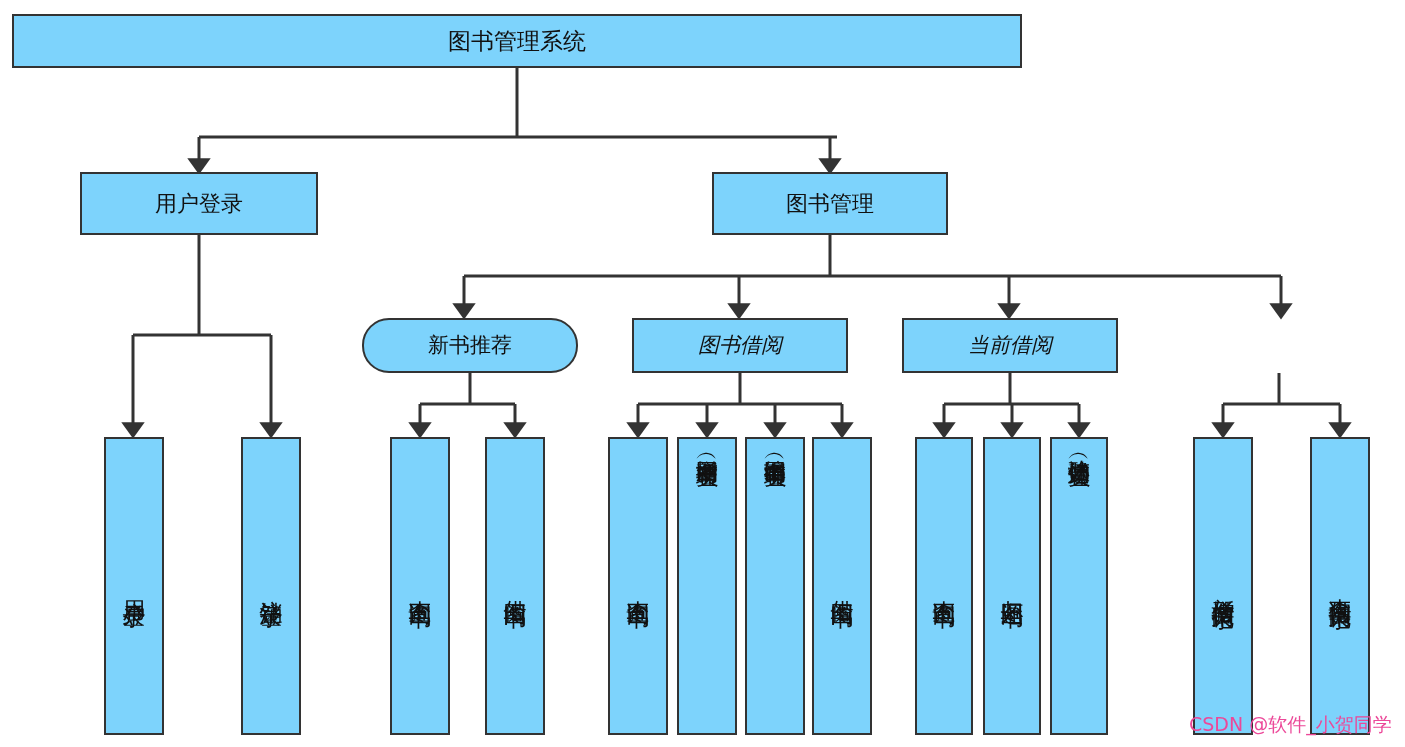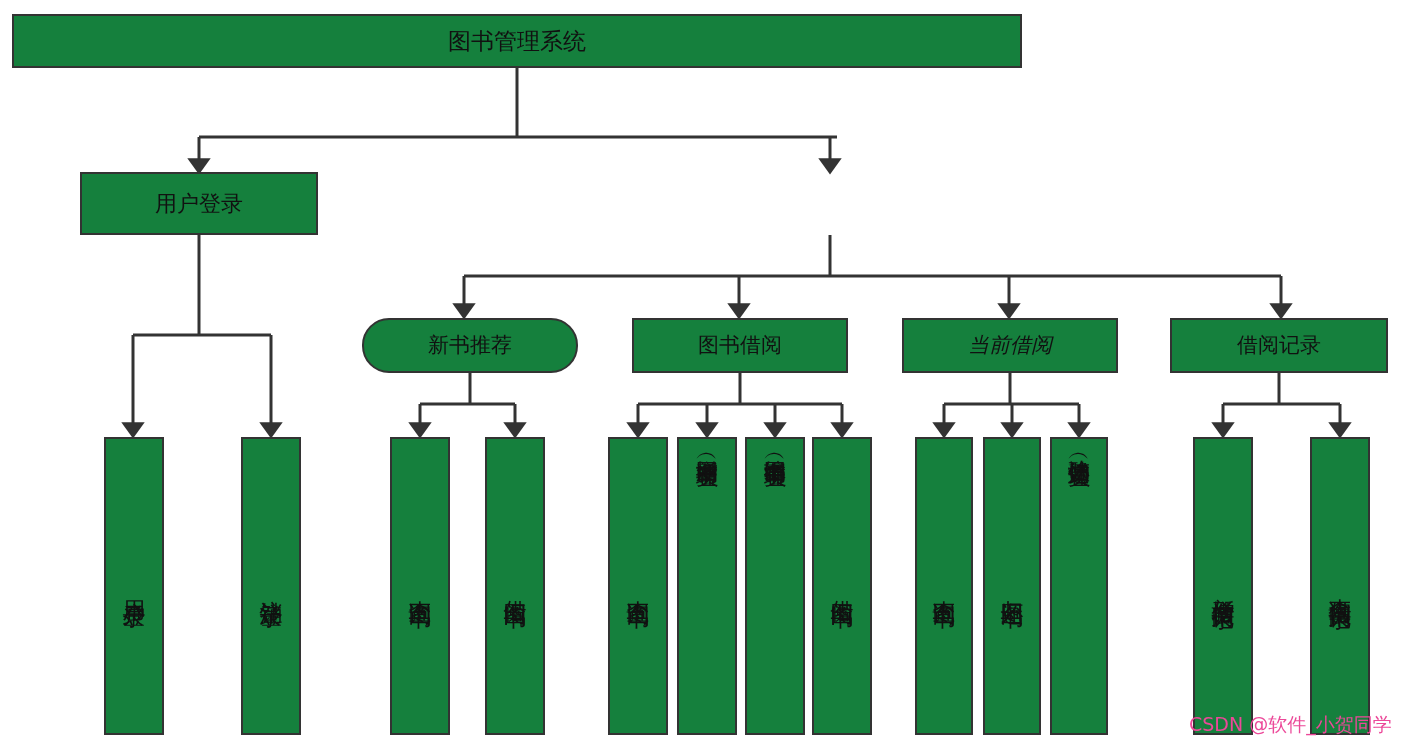--- a/index.html
+++ b/index.html
@@ -22,21 +22,21 @@
     position: absolute;
     left: 0;
     top: 0;
     width: 1405px;
     height: 747px;
     pointer-events: none;
   }
   .node {
     position: absolute;
     box-sizing: border-box;
-    background: #15803d;
+    background: #7dd3fc;
     border: 2px solid #333333;
     display: flex;
     align-items: center;
     justify-content: center;
     color: #111111;
     line-height: 1.08;
   }
   .node.root {
     font-size: 23px;
   }
@@ -131,33 +131,33 @@
     </g>
   </svg>
 
   <div class="node root" style="left:12px; top:14px; width:1010px; height:54px;">
     <span class="node-label">图书管理系统</span>
   </div>
 
   <div class="node level2" style="left:80px; top:172px; width:238px; height:63px;">
     <span class="node-label">用户登录</span>
   </div>
+  <div class="node level2" style="left:712px; top:172px; width:236px; height:63px;">
+    <span class="node-label">图书管理</span>
+  </div>
 
   <div class="node level3" style="left:362px; top:318px; width:216px; height:55px;border-radius:27px;">
     <span class="node-label">新书推荐</span>
   </div>
-  <div class="node level3" style="left:632px; top:318px; width:216px; height:55px;">
+  <div class="node level3" style="left:632px; top:318px; width:216px; height:55px;font-style:italic;">
     <span class="node-label">图书借阅</span>
   </div>
   <div class="node level3" style="left:902px; top:318px; width:216px; height:55px;font-style:italic;">
     <span class="node-label">当前借阅</span>
   </div>
-  <div class="node level3" style="left:1170px; top:318px; width:218px; height:55px;">
-    <span class="node-label">借阅记录</span>
-  </div>
 
   <div class="node leaf" style="left:104px; top:437px; width:60px; height:298px;">
     <span class="node-label">用户登录</span>
   </div>
   <div class="node leaf" style="left:241px; top:437px; width:60px; height:298px;">
     <span class="node-label">注销登录</span>
   </div>
 
   <div class="node leaf" style="left:390px; top:437px; width:60px; height:298px;">
     <span class="node-label">查询图书</span>

